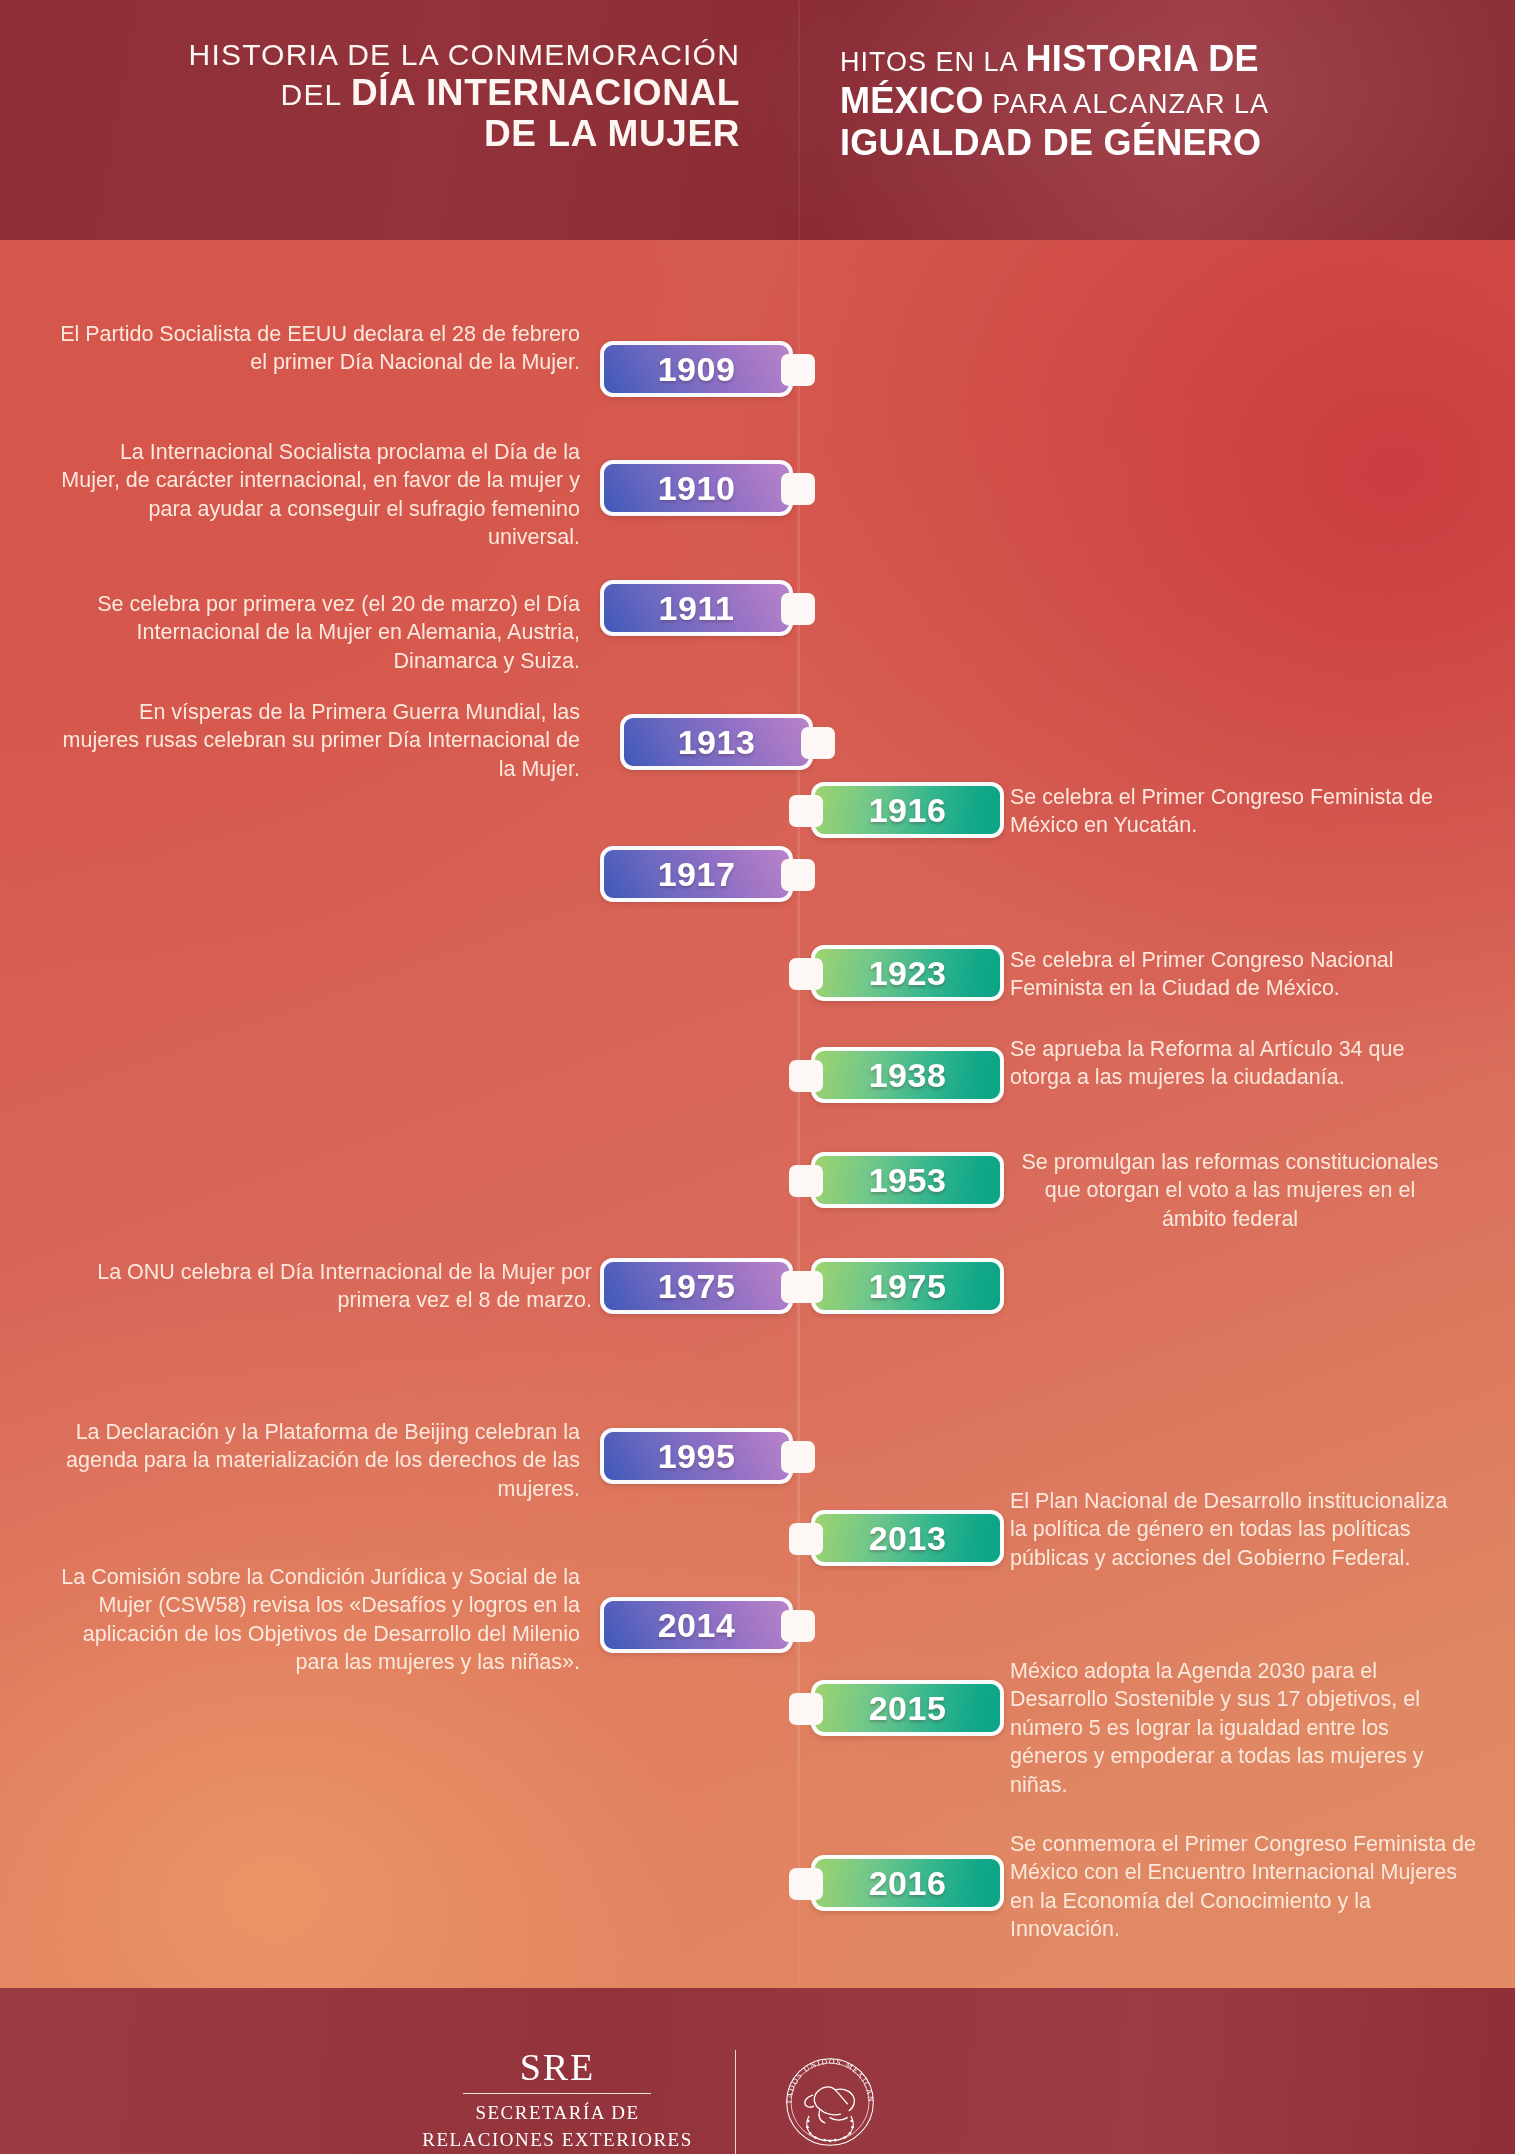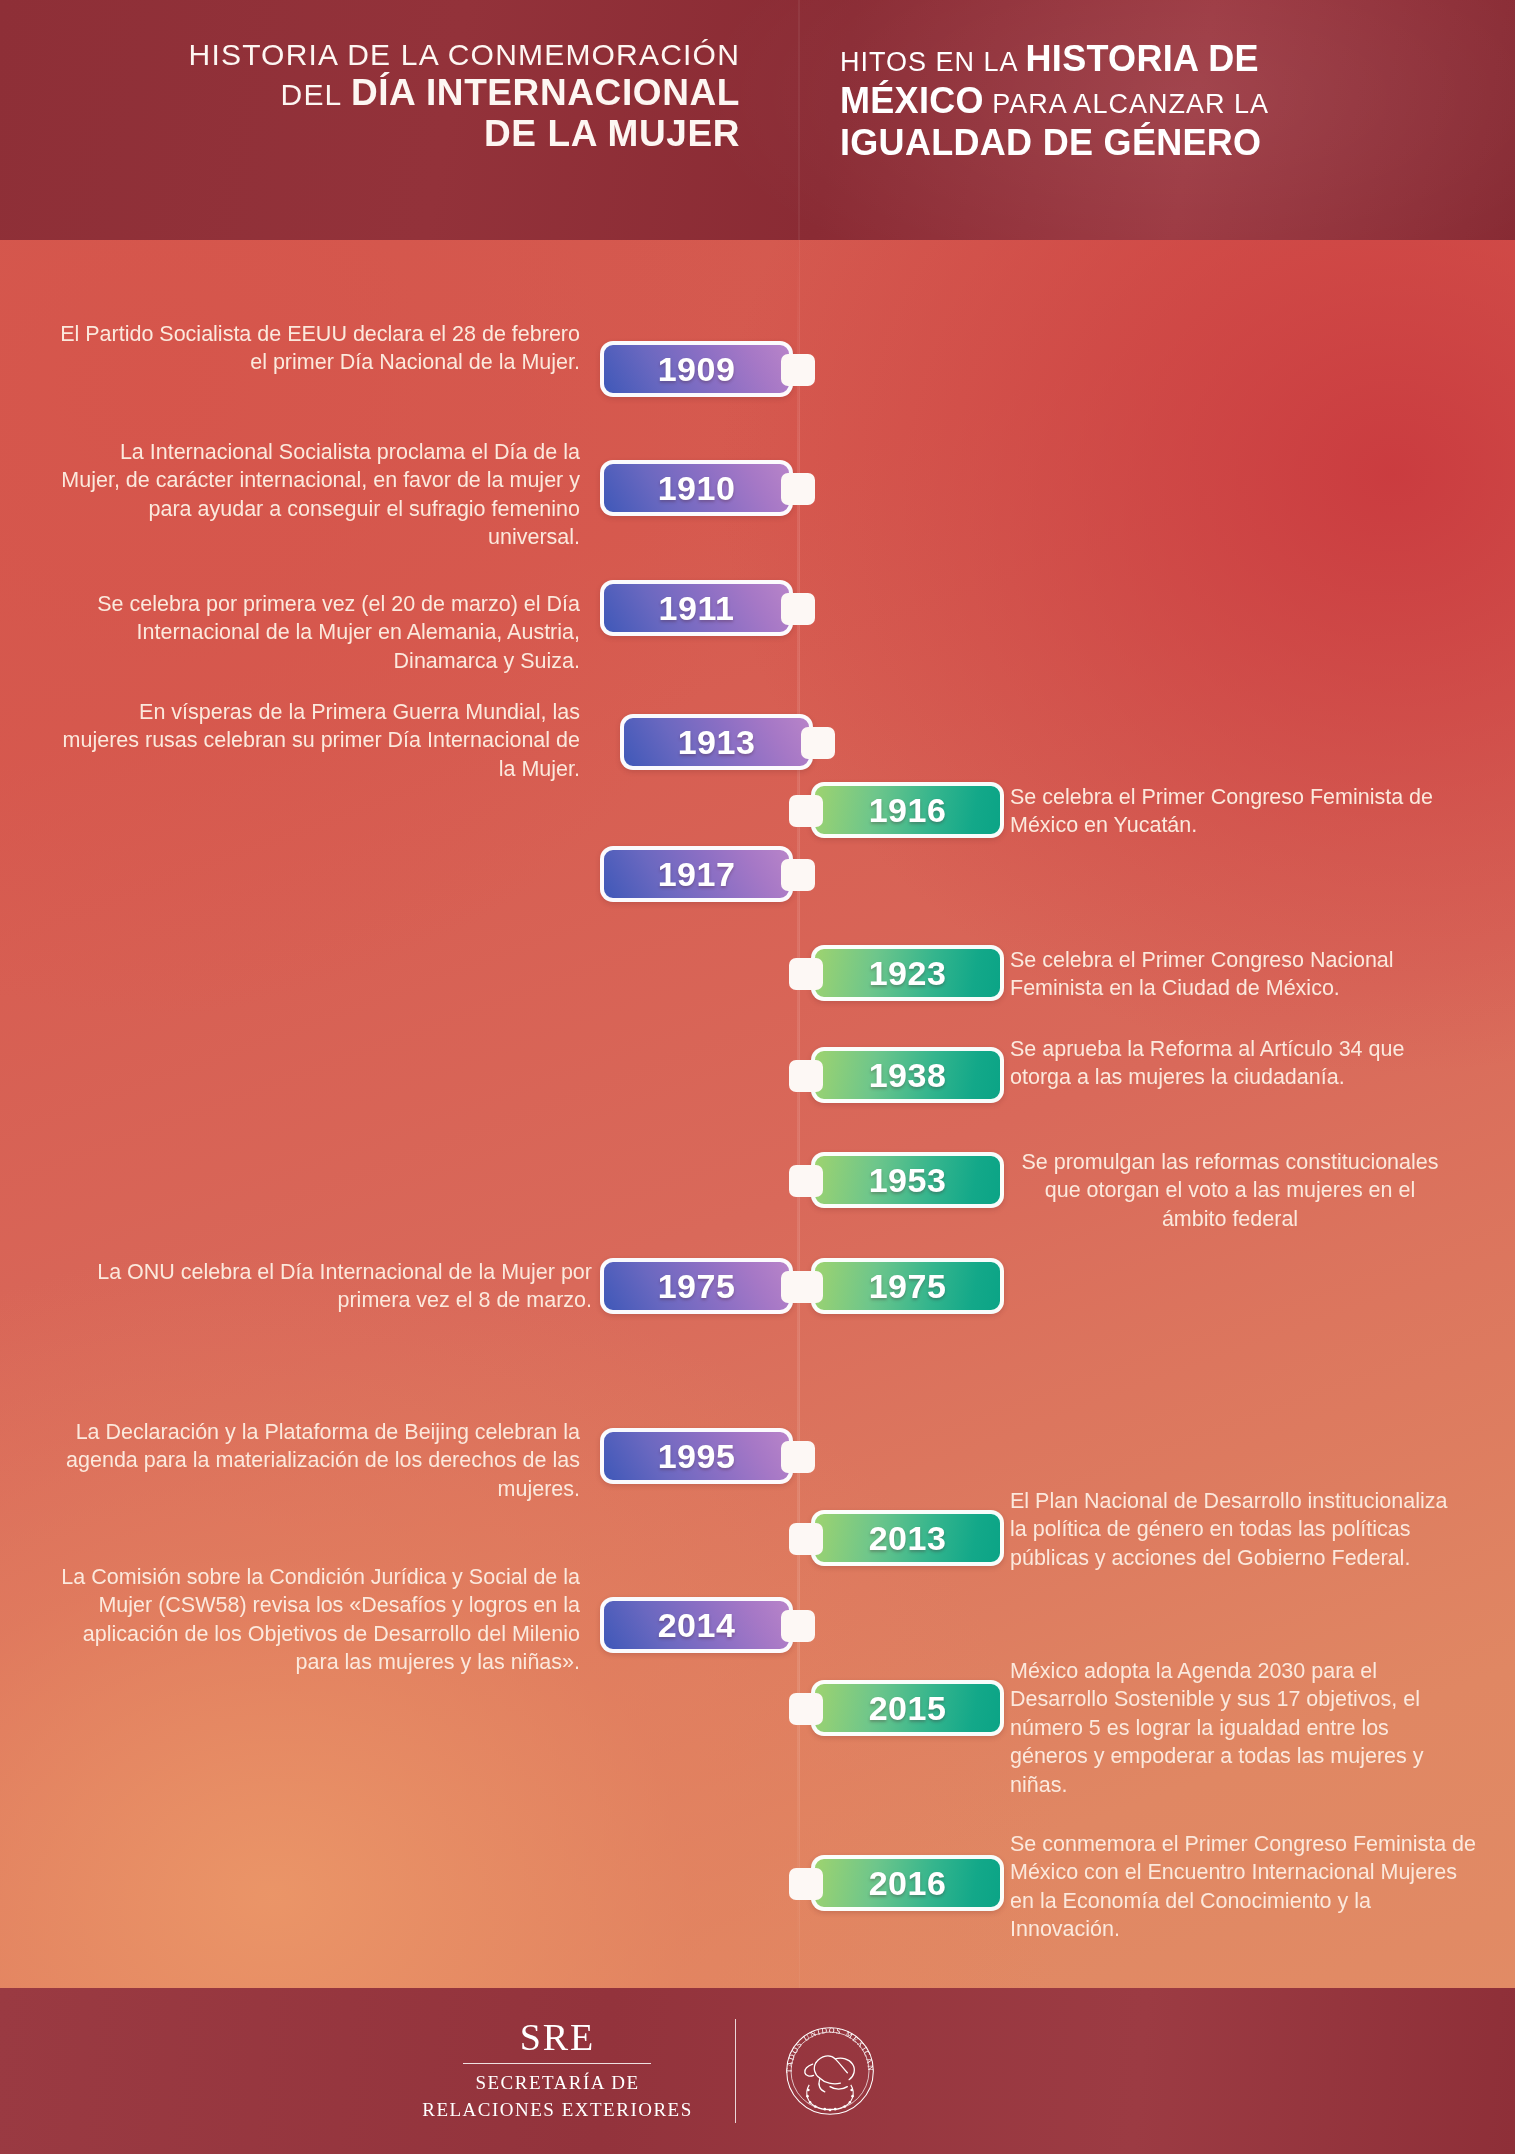--- a/index.html
+++ b/index.html
@@ -90,21 +90,21 @@
   .txt.left{text-align:right;}
   .txt.right{text-align:left;}
 
   
   .footer{
     position:absolute;left:0;top:1988px;width:1515px;height:166px;
     background:linear-gradient(95deg,#9a3a42 0%,#93333c 40%,#9c3b43 75%,#8e2f38 100%);
   }
   .f-inner{
     position:absolute;left:0;top:0;width:1304px;height:166px;
-    display:flex;align-items:center;justify-content:center;gap:42px;
+    display:flex;align-items:flex-end;justify-content:center;gap:42px;
   }
   .sre-block{text-align:center;color:#ffffff;font-family:"Liberation Serif",serif;}
   .sre-word{font-size:38px;letter-spacing:2px;line-height:1;}
   .sre-rule{
     width:188px;height:1px;background:rgba(255,255,255,0.85);margin:7px auto 6px;
   }
   .sre-sub{font-size:19px;letter-spacing:1.5px;line-height:1.42;}
   .f-divider{width:1px;height:104px;background:rgba(255,255,255,0.8);}
   .seal{width:104px;height:104px;display:block;}
 </style>

